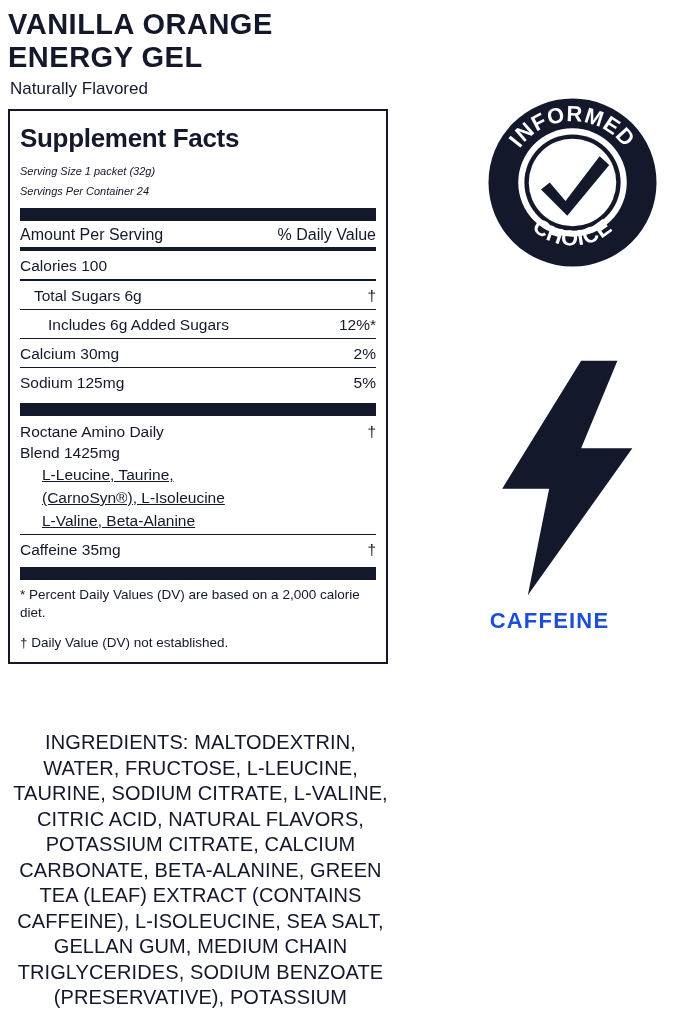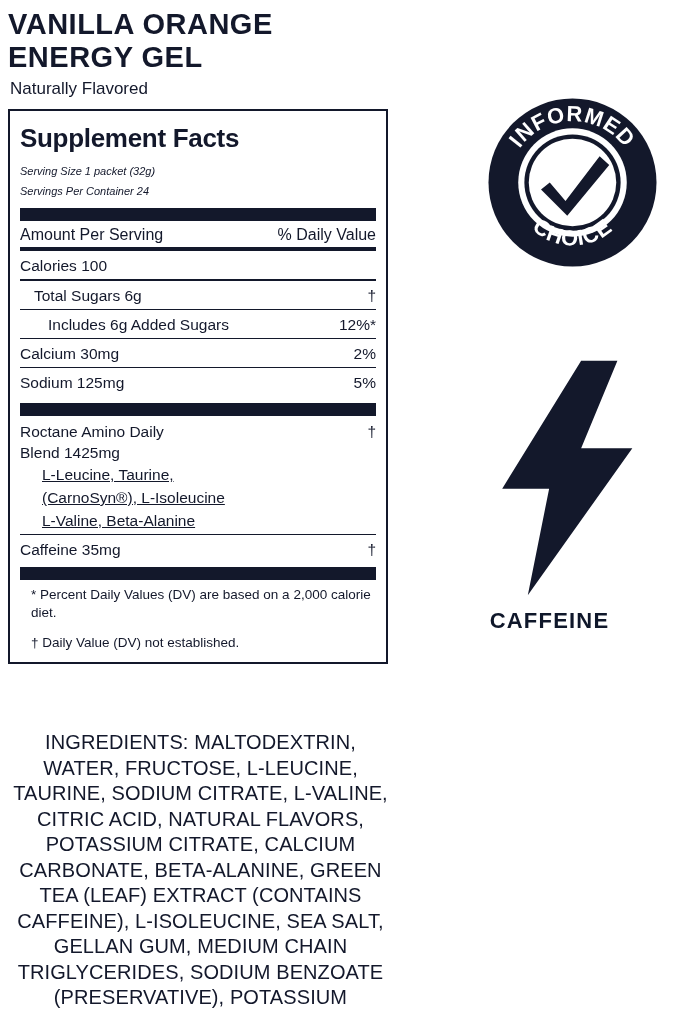--- a/index.html
+++ b/index.html
@@ -113,21 +113,21 @@
   }
   .blend-sub {
     padding-left: 22px;
     font-size: 15.5px;
     line-height: 23px;
     text-decoration: underline;
   }
   .footnote {
     font-size: 13.5px;
     line-height: 18px;
-    margin: 2px 0 0 11px;
+    margin: 2px 0 0 0;
   }
   .footnote.second { margin-top: 12px; }
   
   .ingredients {
     position: absolute;
     left: 8px;
     top: 730px;
     width: 385px;
     font-size: 20px;
     line-height: 25.5px;
@@ -162,21 +162,21 @@
   }
   .caffeine-label {
     position: absolute;
     left: 0;
     top: 608px;
     width: 259px;
     text-align: center;
     font-size: 22px;
     font-weight: bold;
     letter-spacing: 1.2px;
-    color: #0f172a;
+    color: #1d4ed8;
   }
 </style>
 </head>
 <body>
 
 <div class="page">
 
   <div class="left-col">
 
     <div class="product-title">VANILLA ORANGE ENERGY GEL</div>

